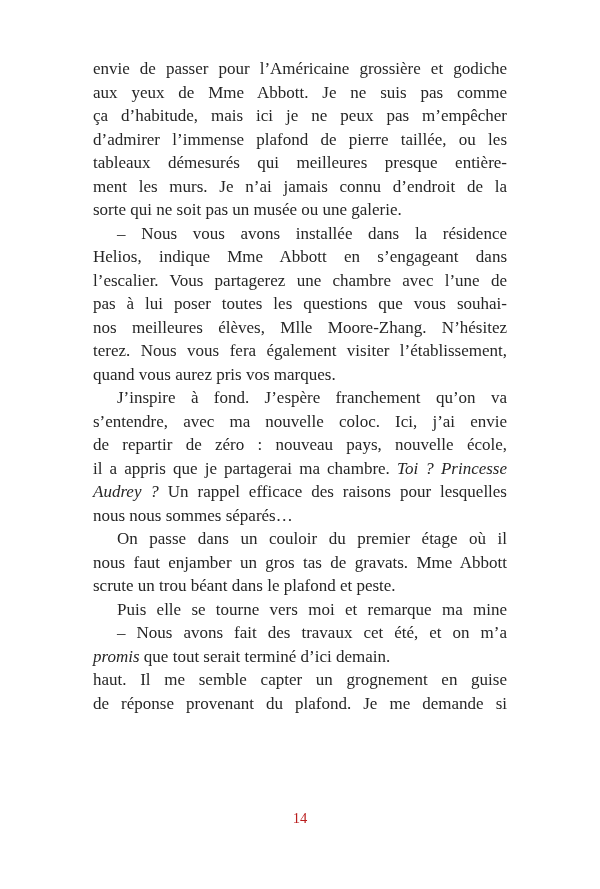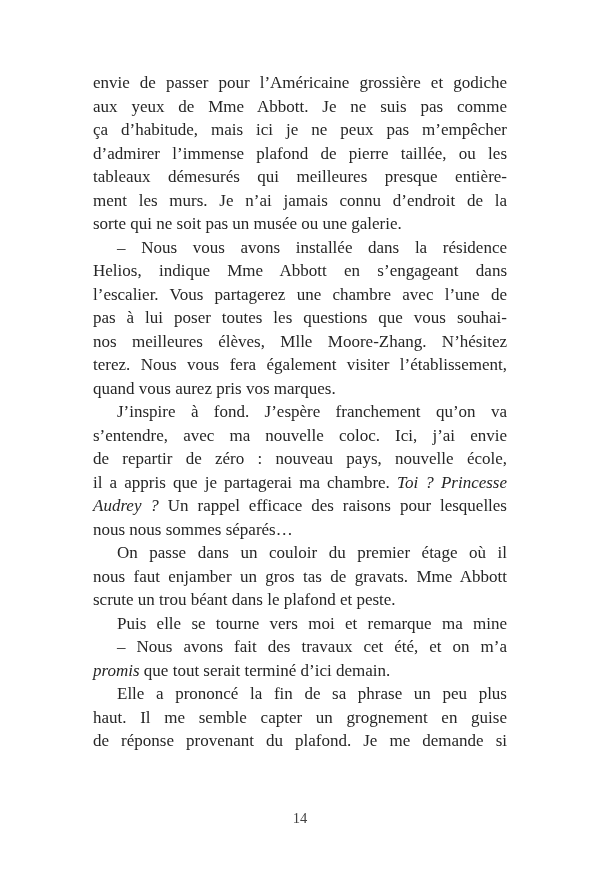--- a/index.html
+++ b/index.html
@@ -11,21 +11,21 @@
     height: 889px;
     background: #ffffff;
     font-family: "Liberation Serif", "DejaVu Serif", serif;
     color: #262626;
     position: relative;
     overflow: hidden;
   }
   .text-block {
     position: absolute;
     left: 93px;
-    top: 71px;
+    top: 57px;
     width: 414px;
     font-size: 17px;
     line-height: 23.5px;
   }
   .paragraph {
     margin: 0;
     padding: 0;
   }
   .line {
     text-align: justify;
@@ -40,21 +40,21 @@
   em {
     font-style: italic;
   }
   .page-number {
     position: absolute;
     top: 810px;
     left: 0;
     width: 100%;
     text-align: center;
     font-size: 14.5px;
-    color: #404040;
+    color: #b91c1c;
   }
 </style>
 </head>
 <body>
 
 <div class="text-block" id="text-block">
     <div class="paragraph">
       <div class="line"><span>envie de passer pour l’Américaine grossière et godiche</span></div>
       <div class="line"><span>aux yeux de Mme Abbott. Je ne suis pas comme</span></div>
       <div class="line"><span>ça d’habitude, mais ici je ne peux pas m’empêcher</span></div>
@@ -86,19 +86,18 @@
       <div class="line last"><span>scrute un trou béant dans le plafond et peste.</span></div>
     </div>
     <div class="paragraph">
       <div class="line indent"><span>Puis elle se tourne vers moi et remarque ma mine</span></div>
     </div>
     <div class="paragraph">
       <div class="line indent"><span>– Nous avons fait des travaux cet été, et on m’a</span></div>
       <div class="line last"><em>promis</em><span> que tout serait terminé d’ici demain.</span></div>
     </div>
     <div class="paragraph">
-      <div class="line indent"><span>Elle a prononcé la fin de sa phrase un peu plus</span></div>
       <div class="line"><span>haut. Il me semble capter un grognement en guise</span></div>
       <div class="line"><span>de réponse provenant du plafond. Je me demande si</span></div>
     </div>
   </div>
 
 <div class="page-number">14</div>
 
 </body></html>

